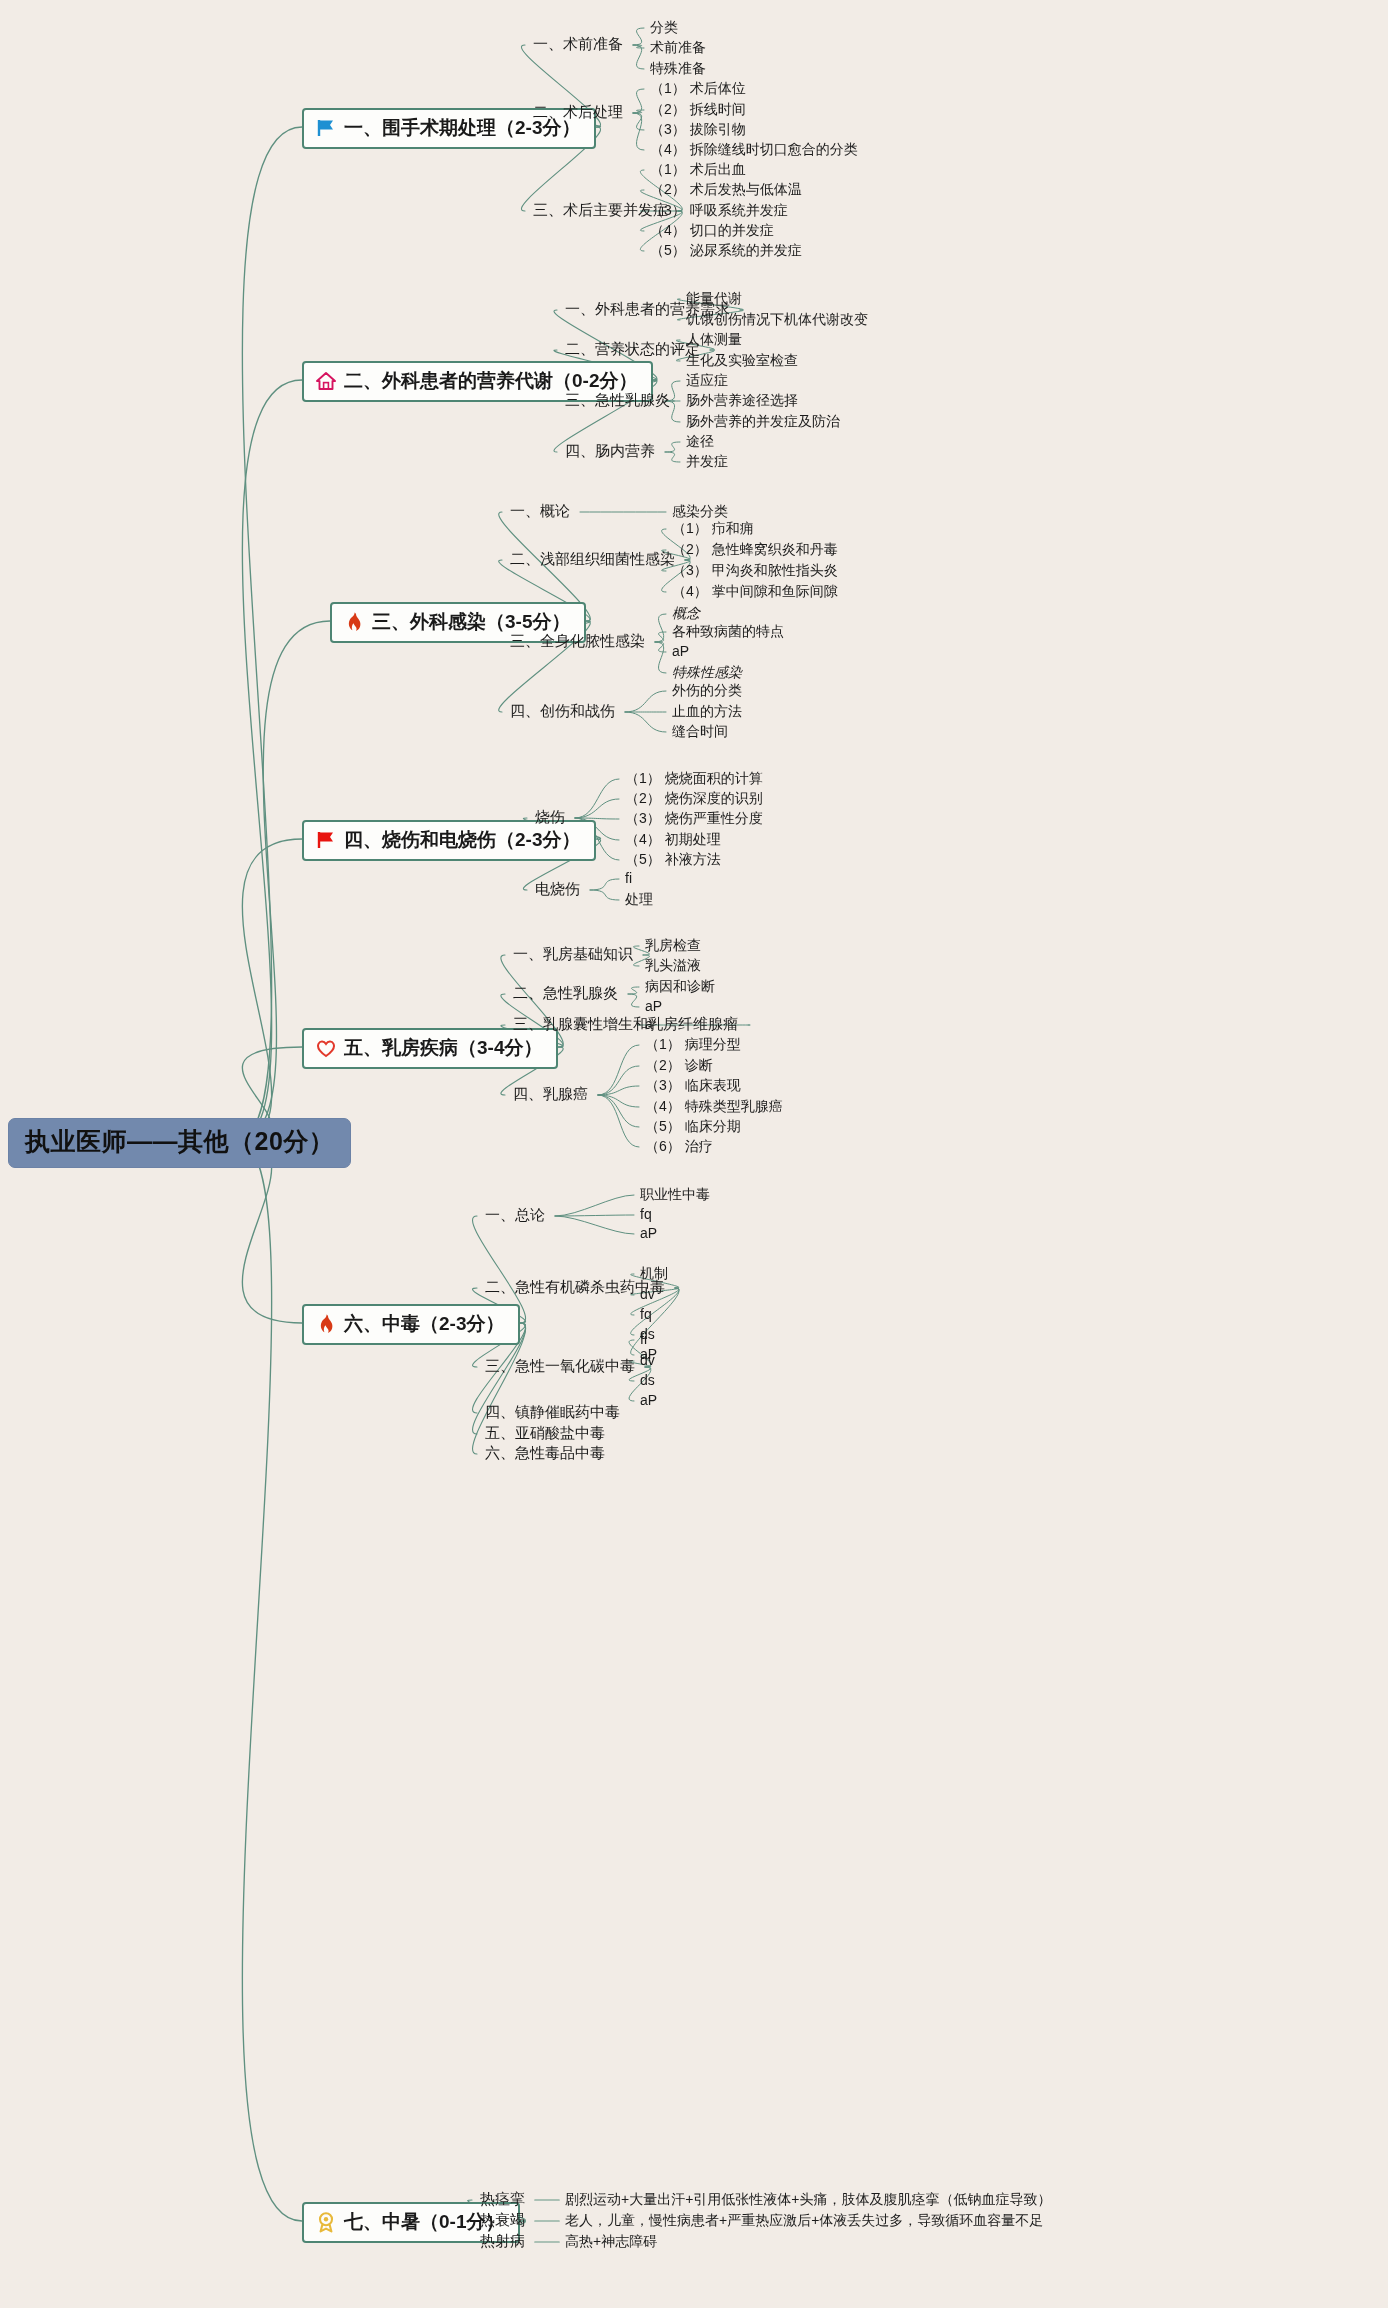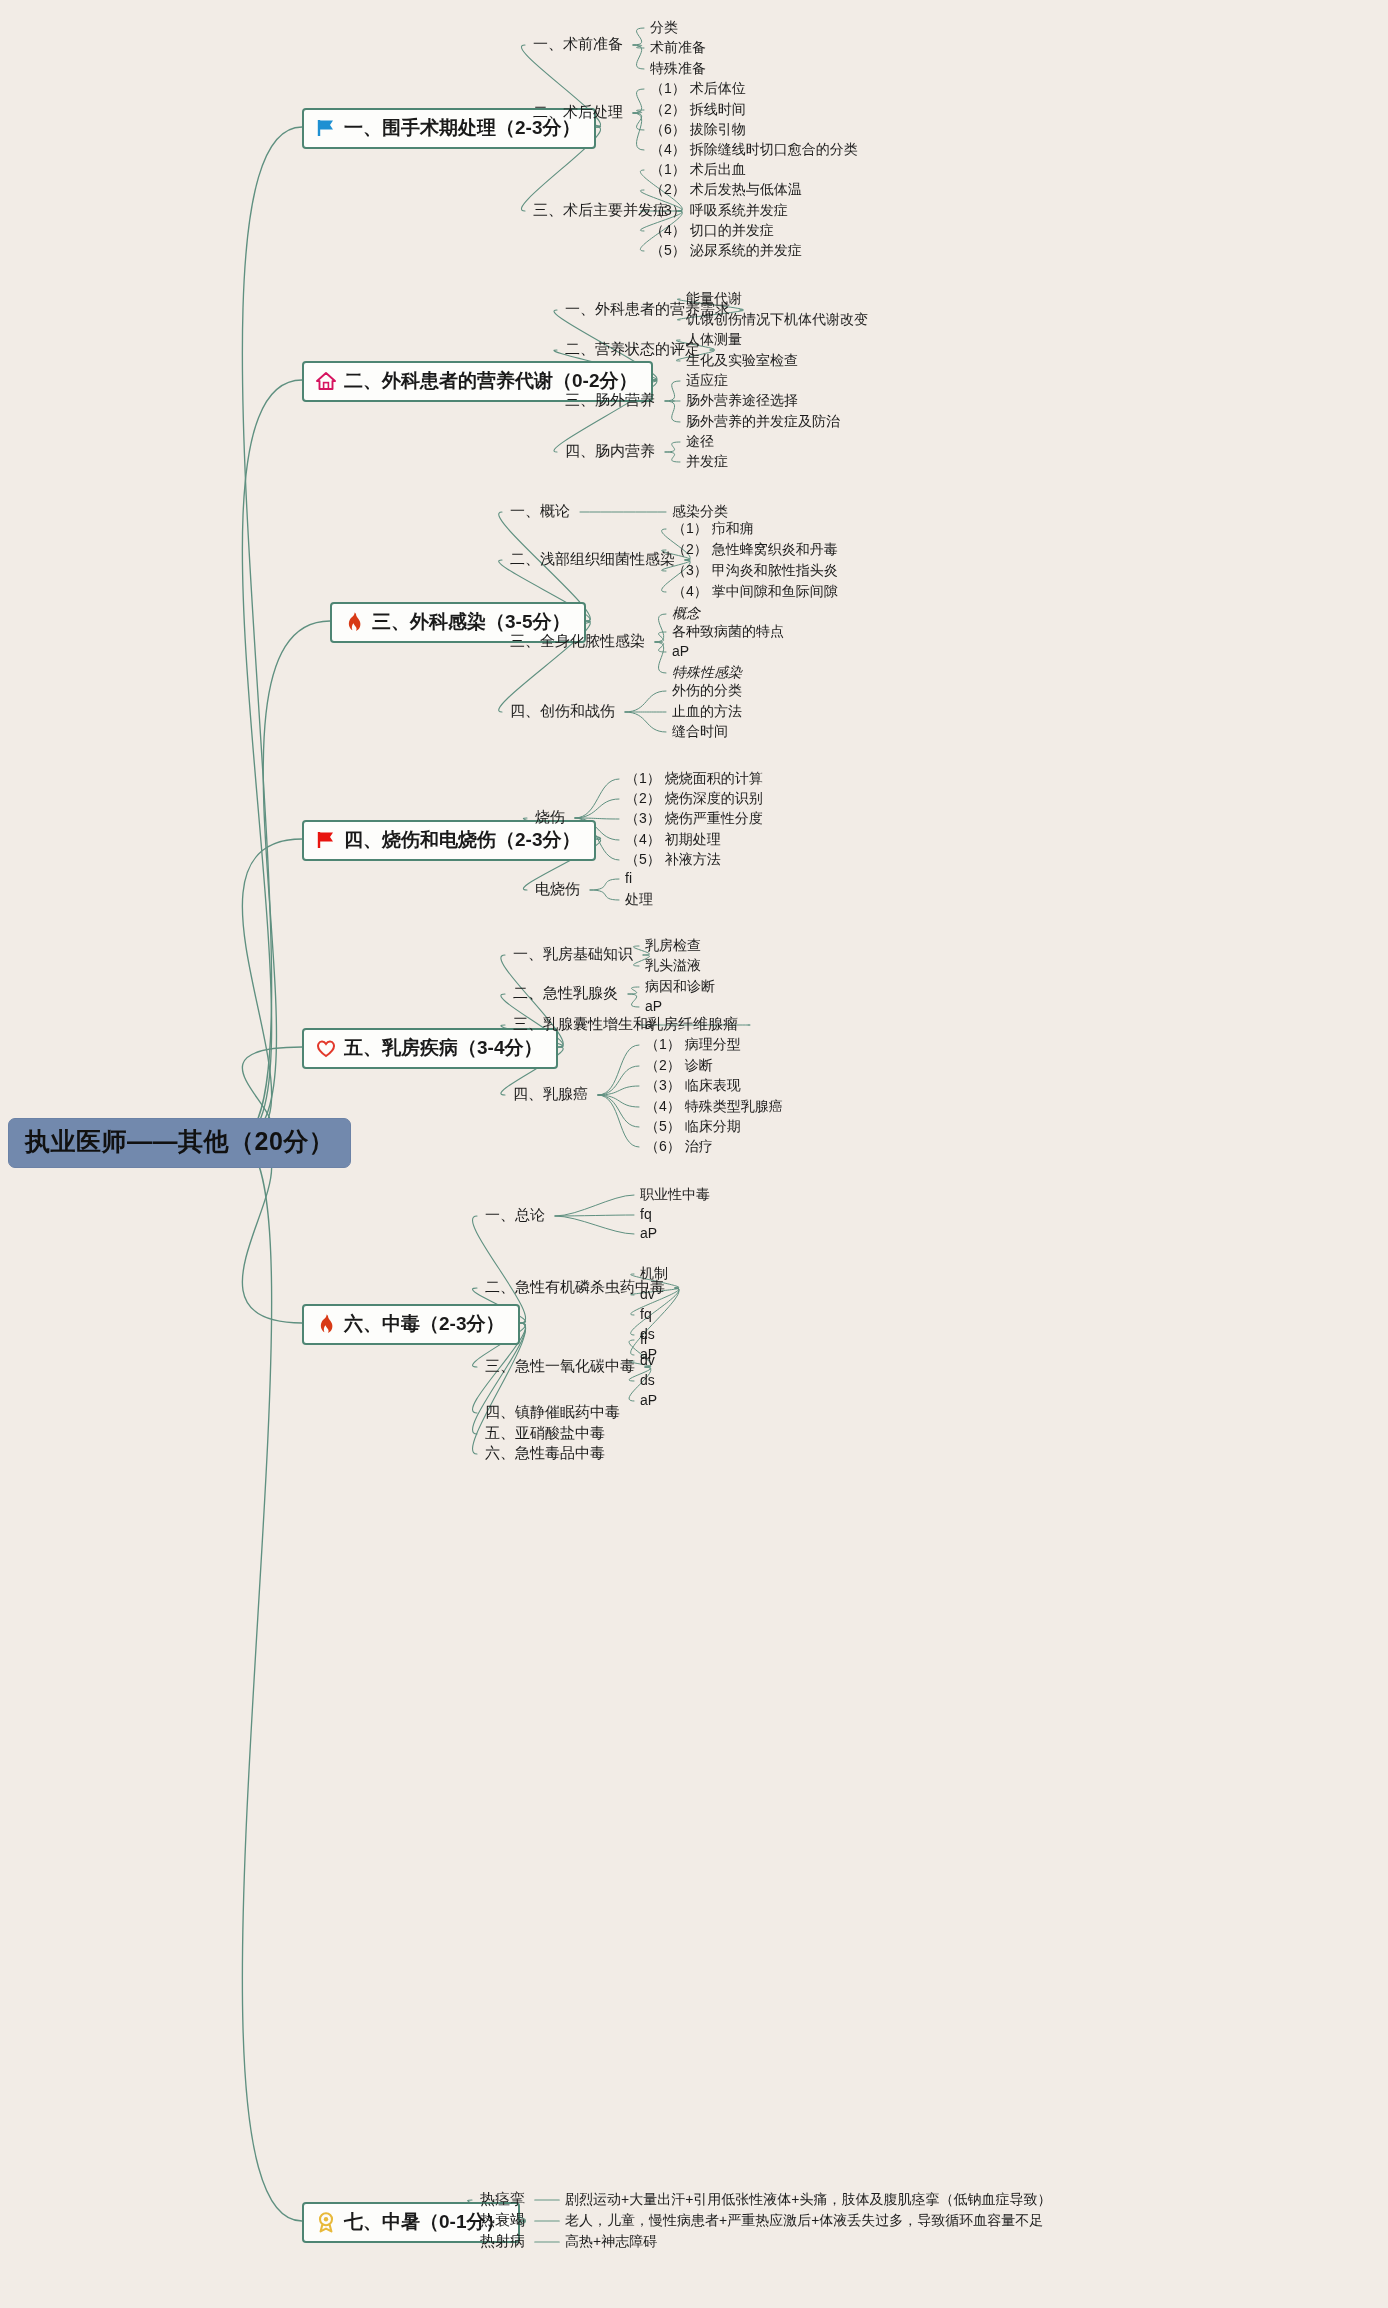--- a/index.html
+++ b/index.html
@@ -178,21 +178,21 @@
         </span>
         <span class="lbl">一、围手术期处理（2-3分）</span>
       </div>
       <div class="n2" style="left: 533px; top: 36px;">一、术前准备</div>
       <div class="n3" style="left: 650px; top: 20px; text-align: center;">分类</div>
       <div class="n3" style="left: 650px; top: 40px;">术前准备</div>
       <div class="n3" style="left: 650px; top: 61px;">特殊准备</div>
       <div class="n2" style="left: 533px; top: 104px;">二、术后处理</div>
       <div class="n3" style="left: 650px; top: 81px;">（1） 术后体位</div>
       <div class="n3" style="left: 650px; top: 102px;">（2） 拆线时间</div>
-      <div class="n3" style="left: 650px; top: 122px;">（6） 拔除引物</div>
+      <div class="n3" style="left: 650px; top: 122px;">（3） 拔除引物</div>
       <div class="n3" style="left: 650px; top: 142px;">（4） 拆除缝线时切口愈合的分类</div>
       <div class="n2" style="left: 533px; top: 202px;">三、术后主要并发症</div>
       <div class="n3" style="left: 650px; top: 162px;">（1） 术后出血</div>
       <div class="n3" style="left: 650px; top: 182px;">（2） 术后发热与低体温</div>
       <div class="n3" style="left: 650px; top: 203px;">（3） 呼吸系统并发症</div>
       <div class="n3" style="left: 650px; top: 223px;">（4） 切口的并发症</div>
       <div class="n3" style="left: 650px; top: 243px;">（5） 泌尿系统的并发症</div>
       <div class="l1" style="left: 302px; top: 361px; text-align: center;">
         <span class="ico">
           <svg viewBox="0 0 22 22">
@@ -201,21 +201,21 @@
           </svg>
         </span>
         <span class="lbl">二、外科患者的营养代谢（0-2分）</span>
       </div>
       <div class="n2" style="left: 565px; top: 301px;">一、外科患者的营养需求</div>
       <div class="n3" style="left: 686px; top: 291px;">能量代谢</div>
       <div class="n3" style="left: 686px; top: 312px;">饥饿创伤情况下机体代谢改变</div>
       <div class="n2" style="left: 565px; top: 341px;">二、营养状态的评定</div>
       <div class="n3" style="left: 686px; top: 332px;">人体测量</div>
       <div class="n3" style="left: 686px; top: 353px;">生化及实验室检查</div>
-      <div class="n2" style="left: 565px; top: 392px;">三、肠外营养</div>
+      <div class="n2" style="left: 565px; top: 392px;">三、急性乳腺炎</div>
       <div class="n3" style="left: 686px; top: 373px;">适应症</div>
       <div class="n3" style="left: 686px; top: 393px;">肠外营养途径选择</div>
       <div class="n3" style="left: 686px; top: 414px;">肠外营养的并发症及防治</div>
       <div class="n2" style="left: 565px; top: 443px;">四、肠内营养</div>
       <div class="n3" style="left: 686px; top: 434px;">途径</div>
       <div class="n3" style="left: 686px; top: 454px;">并发症</div>
       <div class="l1" style="left: 330px; top: 602px;">
         <span class="ico">
           <svg viewBox="0 0 22 22">
             <path d="M11.6 1.6 C11.6 5.2 8.2 6.0 6.6 9.2 C5.0 12.4 6.0 17.2 9.4 19.2 C8.2 16.4 9.0 13.8 10.6 12.2 C11.0 14.2 12.4 15.0 13.2 16.6 C13.8 17.8 13.6 19.0 13.0 20.0 C16.6 18.6 18.2 14.6 17.0 10.8 C16.0 7.6 13.2 6.4 13.0 3.0 C12.6 2.4 12.1 1.9 11.6 1.6 Z" fill="#d83a16"></path>

